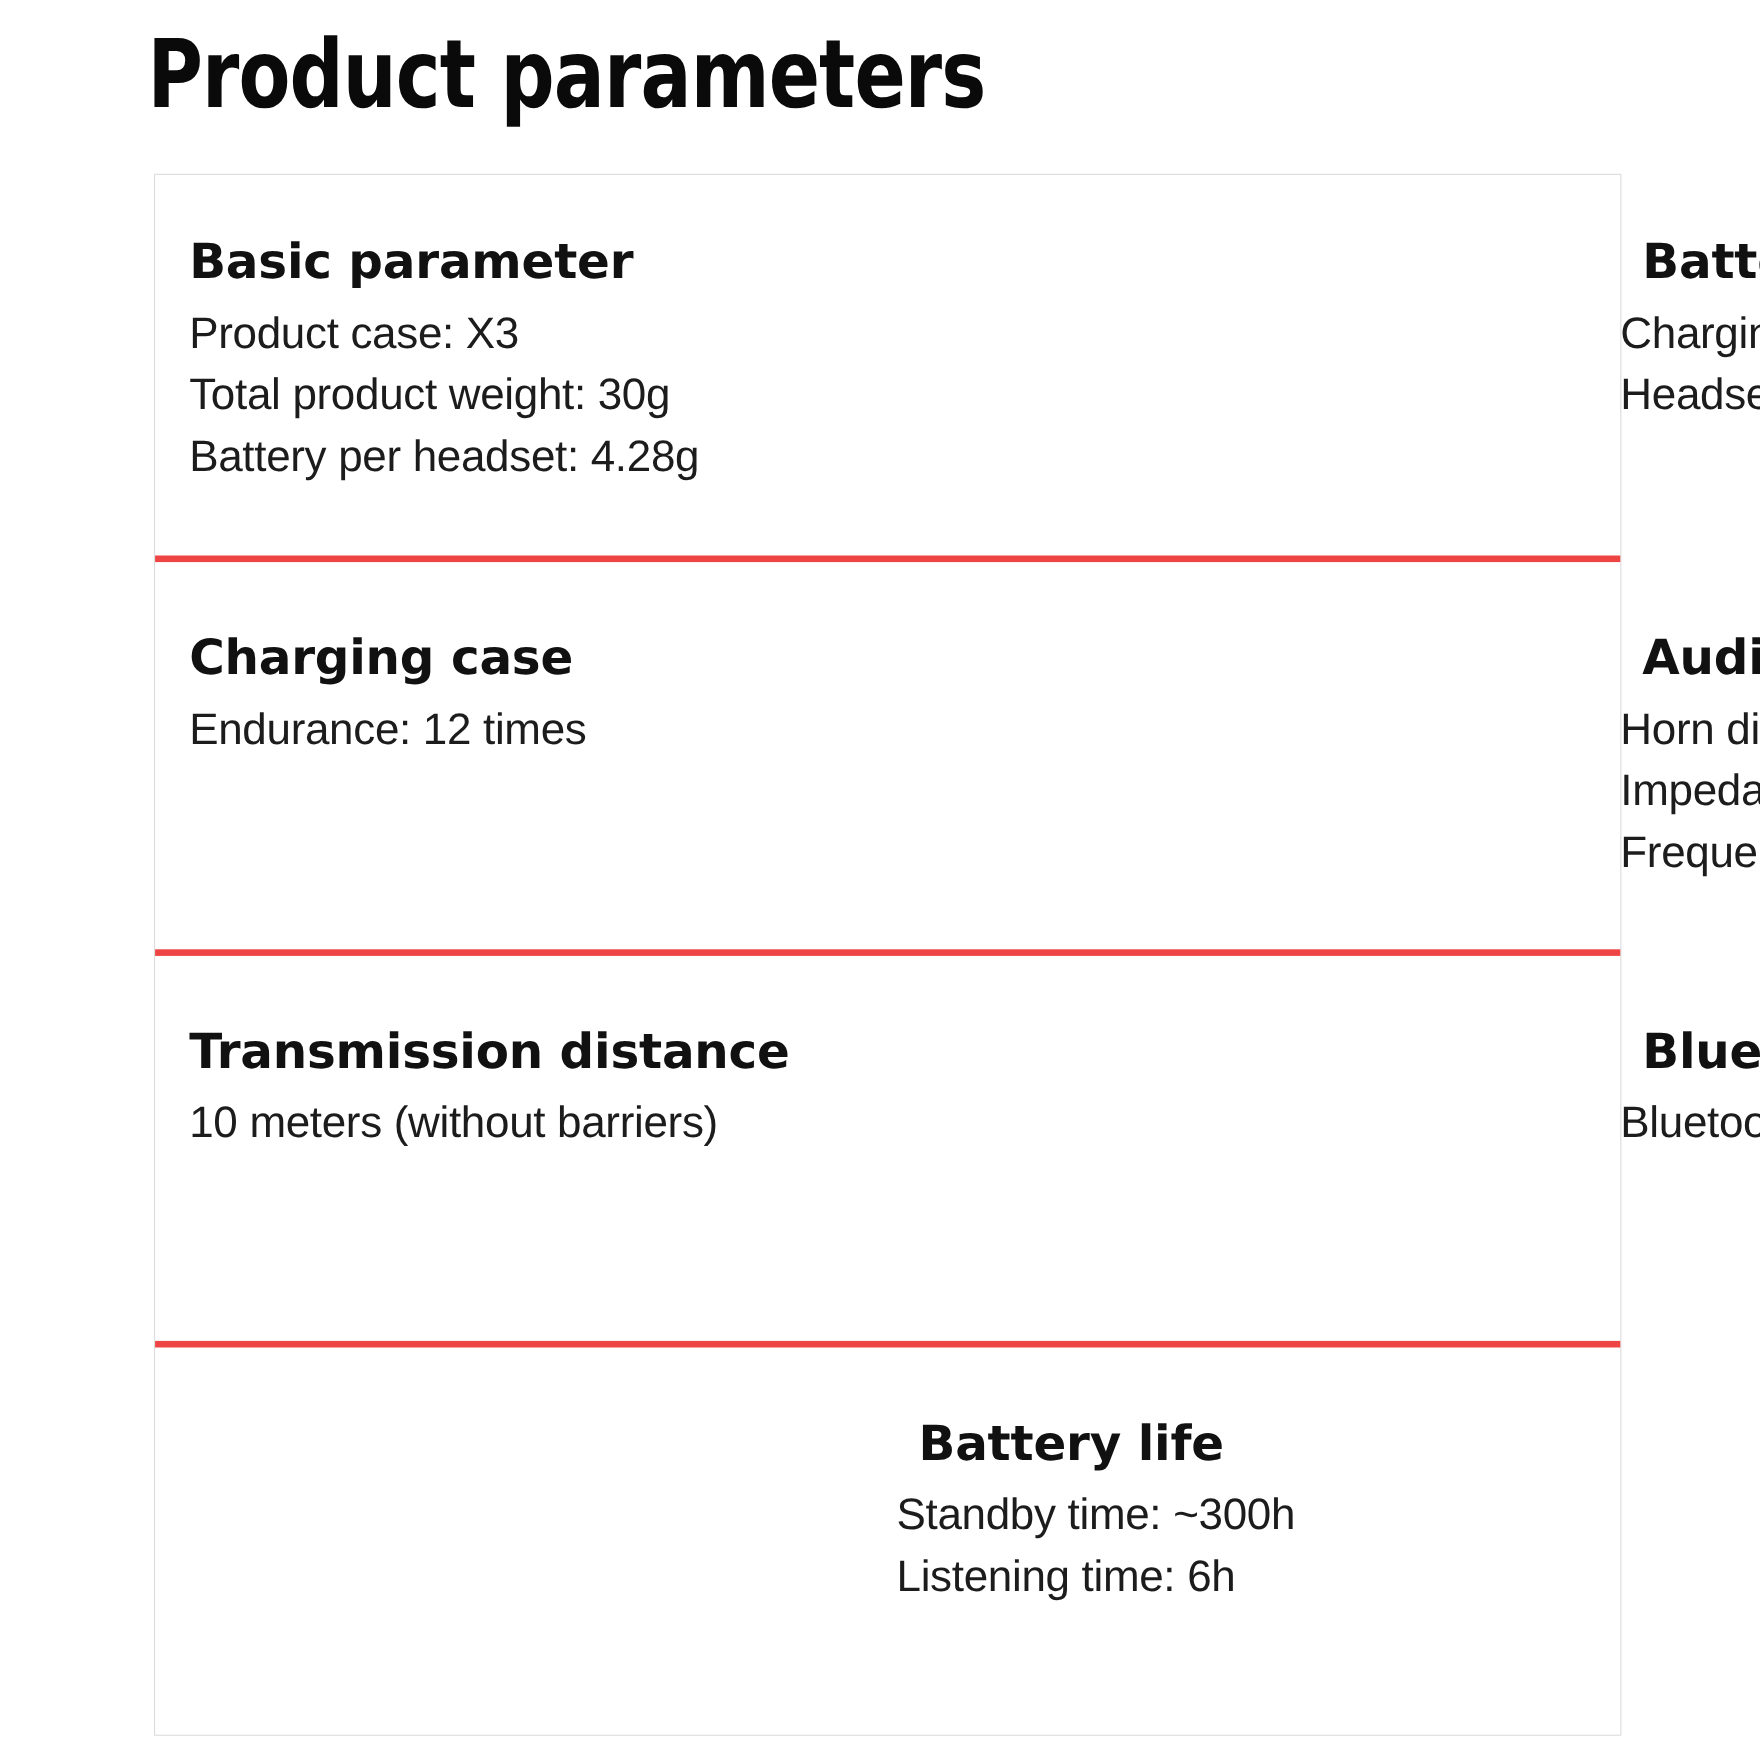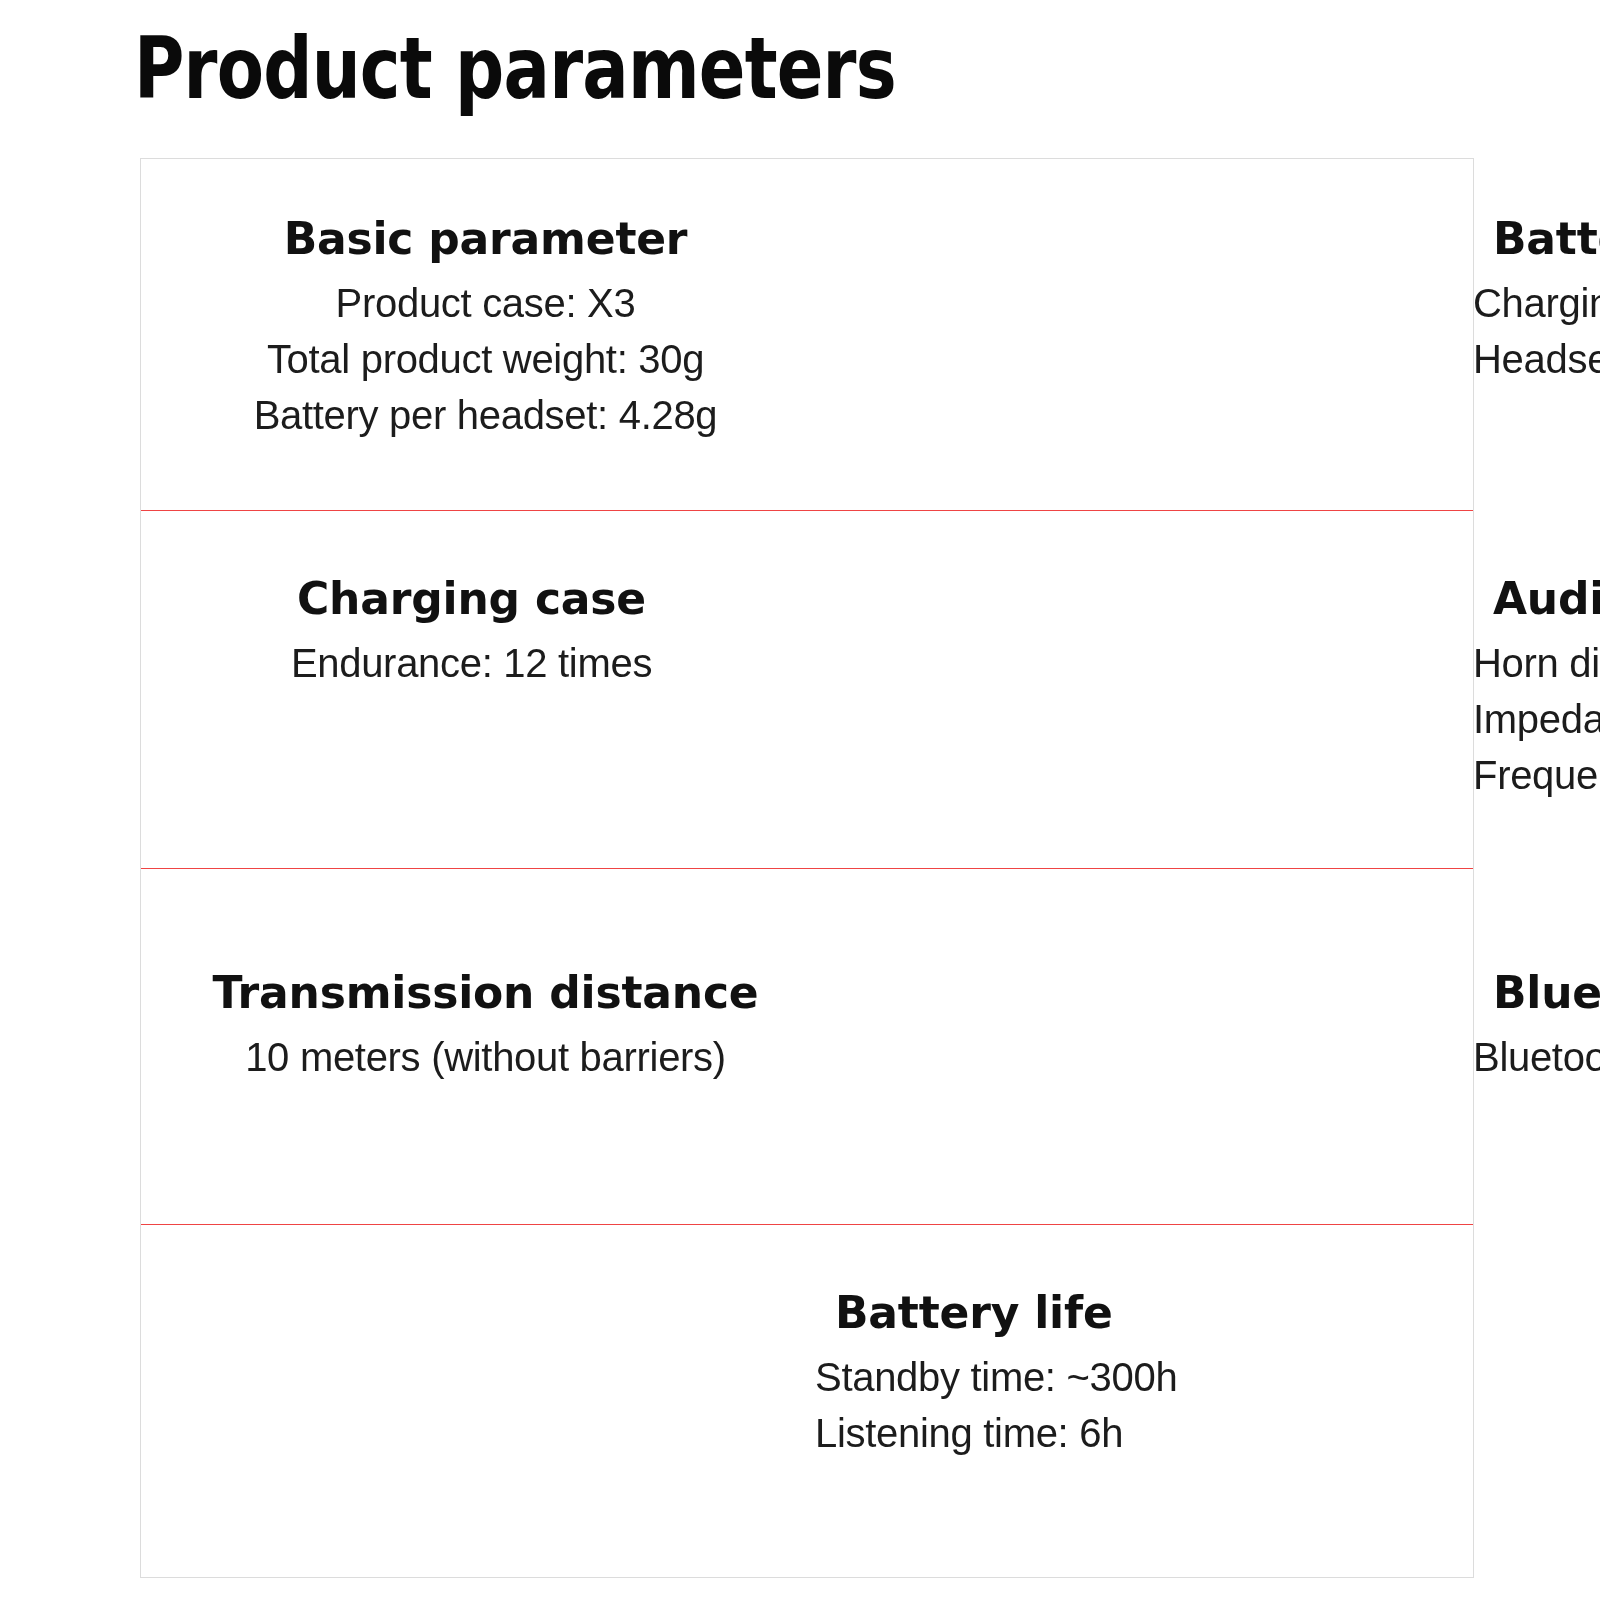--- a/index.html
+++ b/index.html
@@ -14,21 +14,20 @@
     overflow: hidden;
     font-family: "Liberation Sans", "DejaVu Sans", sans-serif;
     -webkit-font-smoothing: antialiased;
   }
 
   .page {
     position: relative;
     width: 1600px;
     height: 1600px;
     background: #ffffff;
-    text-align: center;
   }
 
   
   .page-title {
     position: absolute;
     left: 134px;
     top: 20px;
     font-family: "DejaVu Sans", sans-serif;
     font-size: 86px;
     line-height: 96px;
@@ -48,21 +47,21 @@
     width: 1334px;
     height: 1420px;
     box-sizing: border-box;
     border: 1px solid #dcdcdc;
     background: #ffffff;
   }
 
   .spec-row {
     display: flex;
     box-sizing: border-box;
-    border-bottom: 1px solid #ef4444;
+    border-bottom: 6px solid #ef4444;
     width: 100%;
   }
   .spec-row:last-child {
     border-bottom: none;
   }
 
   .spec-row.r1 { height: 352px; }
   .spec-row.r2 { height: 358px; gap: 28px; }
   .spec-row.r3 { height: 356px; }
   .spec-row.r4 { height: 352px; }
@@ -75,21 +74,21 @@
   .cell.right { width: 667px; padding-left: 674px; }
 
   
   .cell-inner {
     position: absolute;
     left: 0;
     right: 0;
   }
   .r1 .cell-inner { top: 50px; }
   .r2 .cell-inner { top: 58px; }
-  .r3 .cell-inner { top: 58px; margin-top: 36px; }
+  .r3 .cell-inner { top: 58px; }
   .r4 .cell-inner { top: 58px; }
 
   .cell.left  .cell-inner { padding-left: 31px; }
   .cell.right .cell-inner { padding-left: 674px; }
 
   .cell-heading {
     font-family: "DejaVu Sans", sans-serif;
     font-size: 44px;
     line-height: 60px;
     font-weight: 700;

